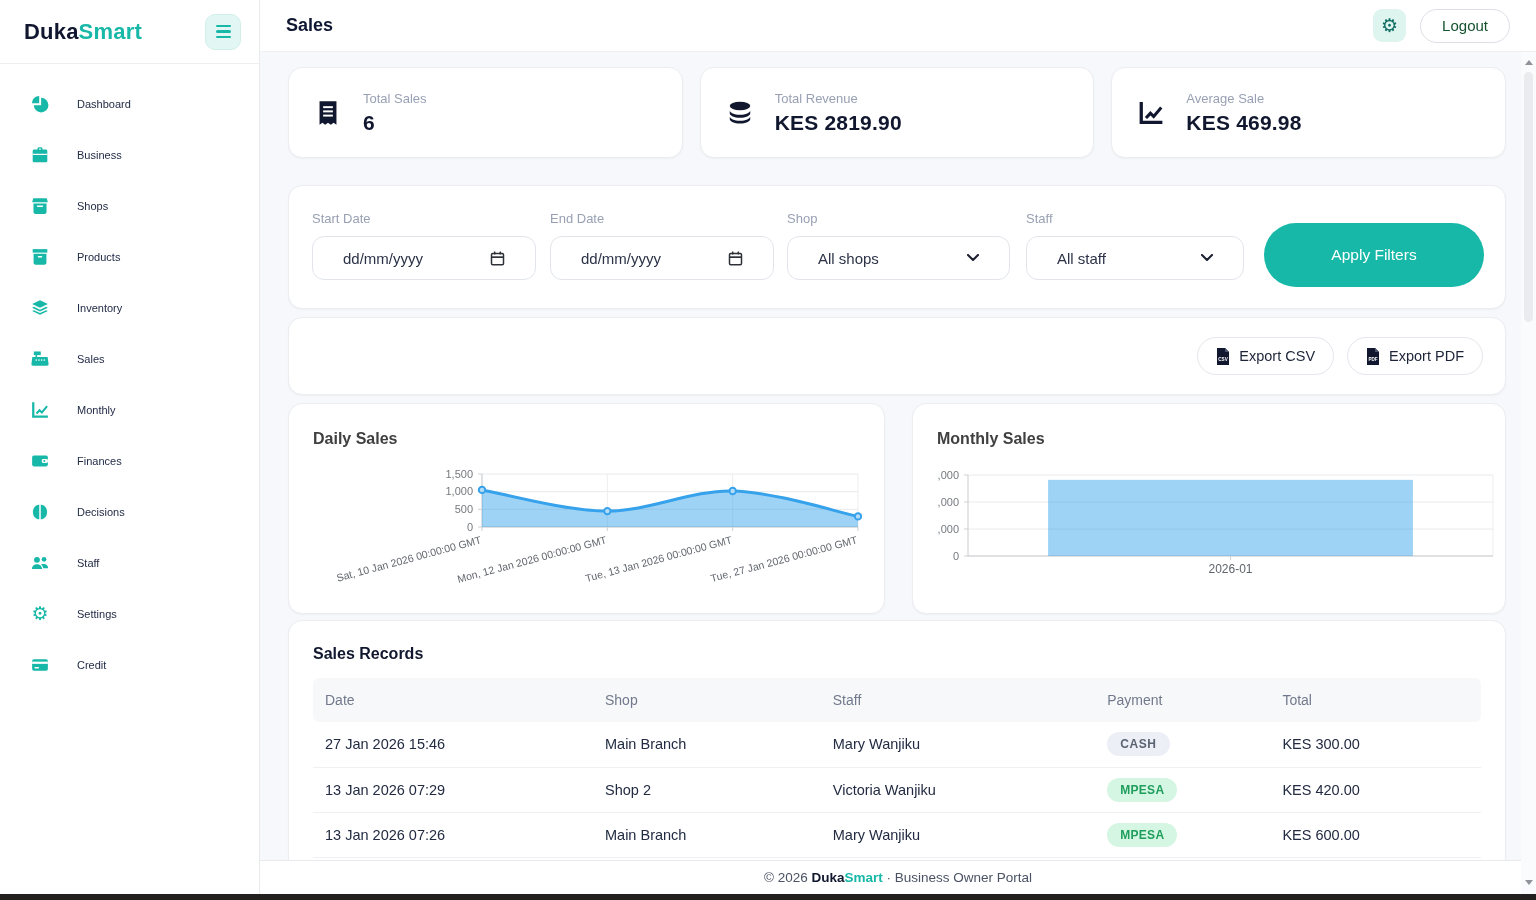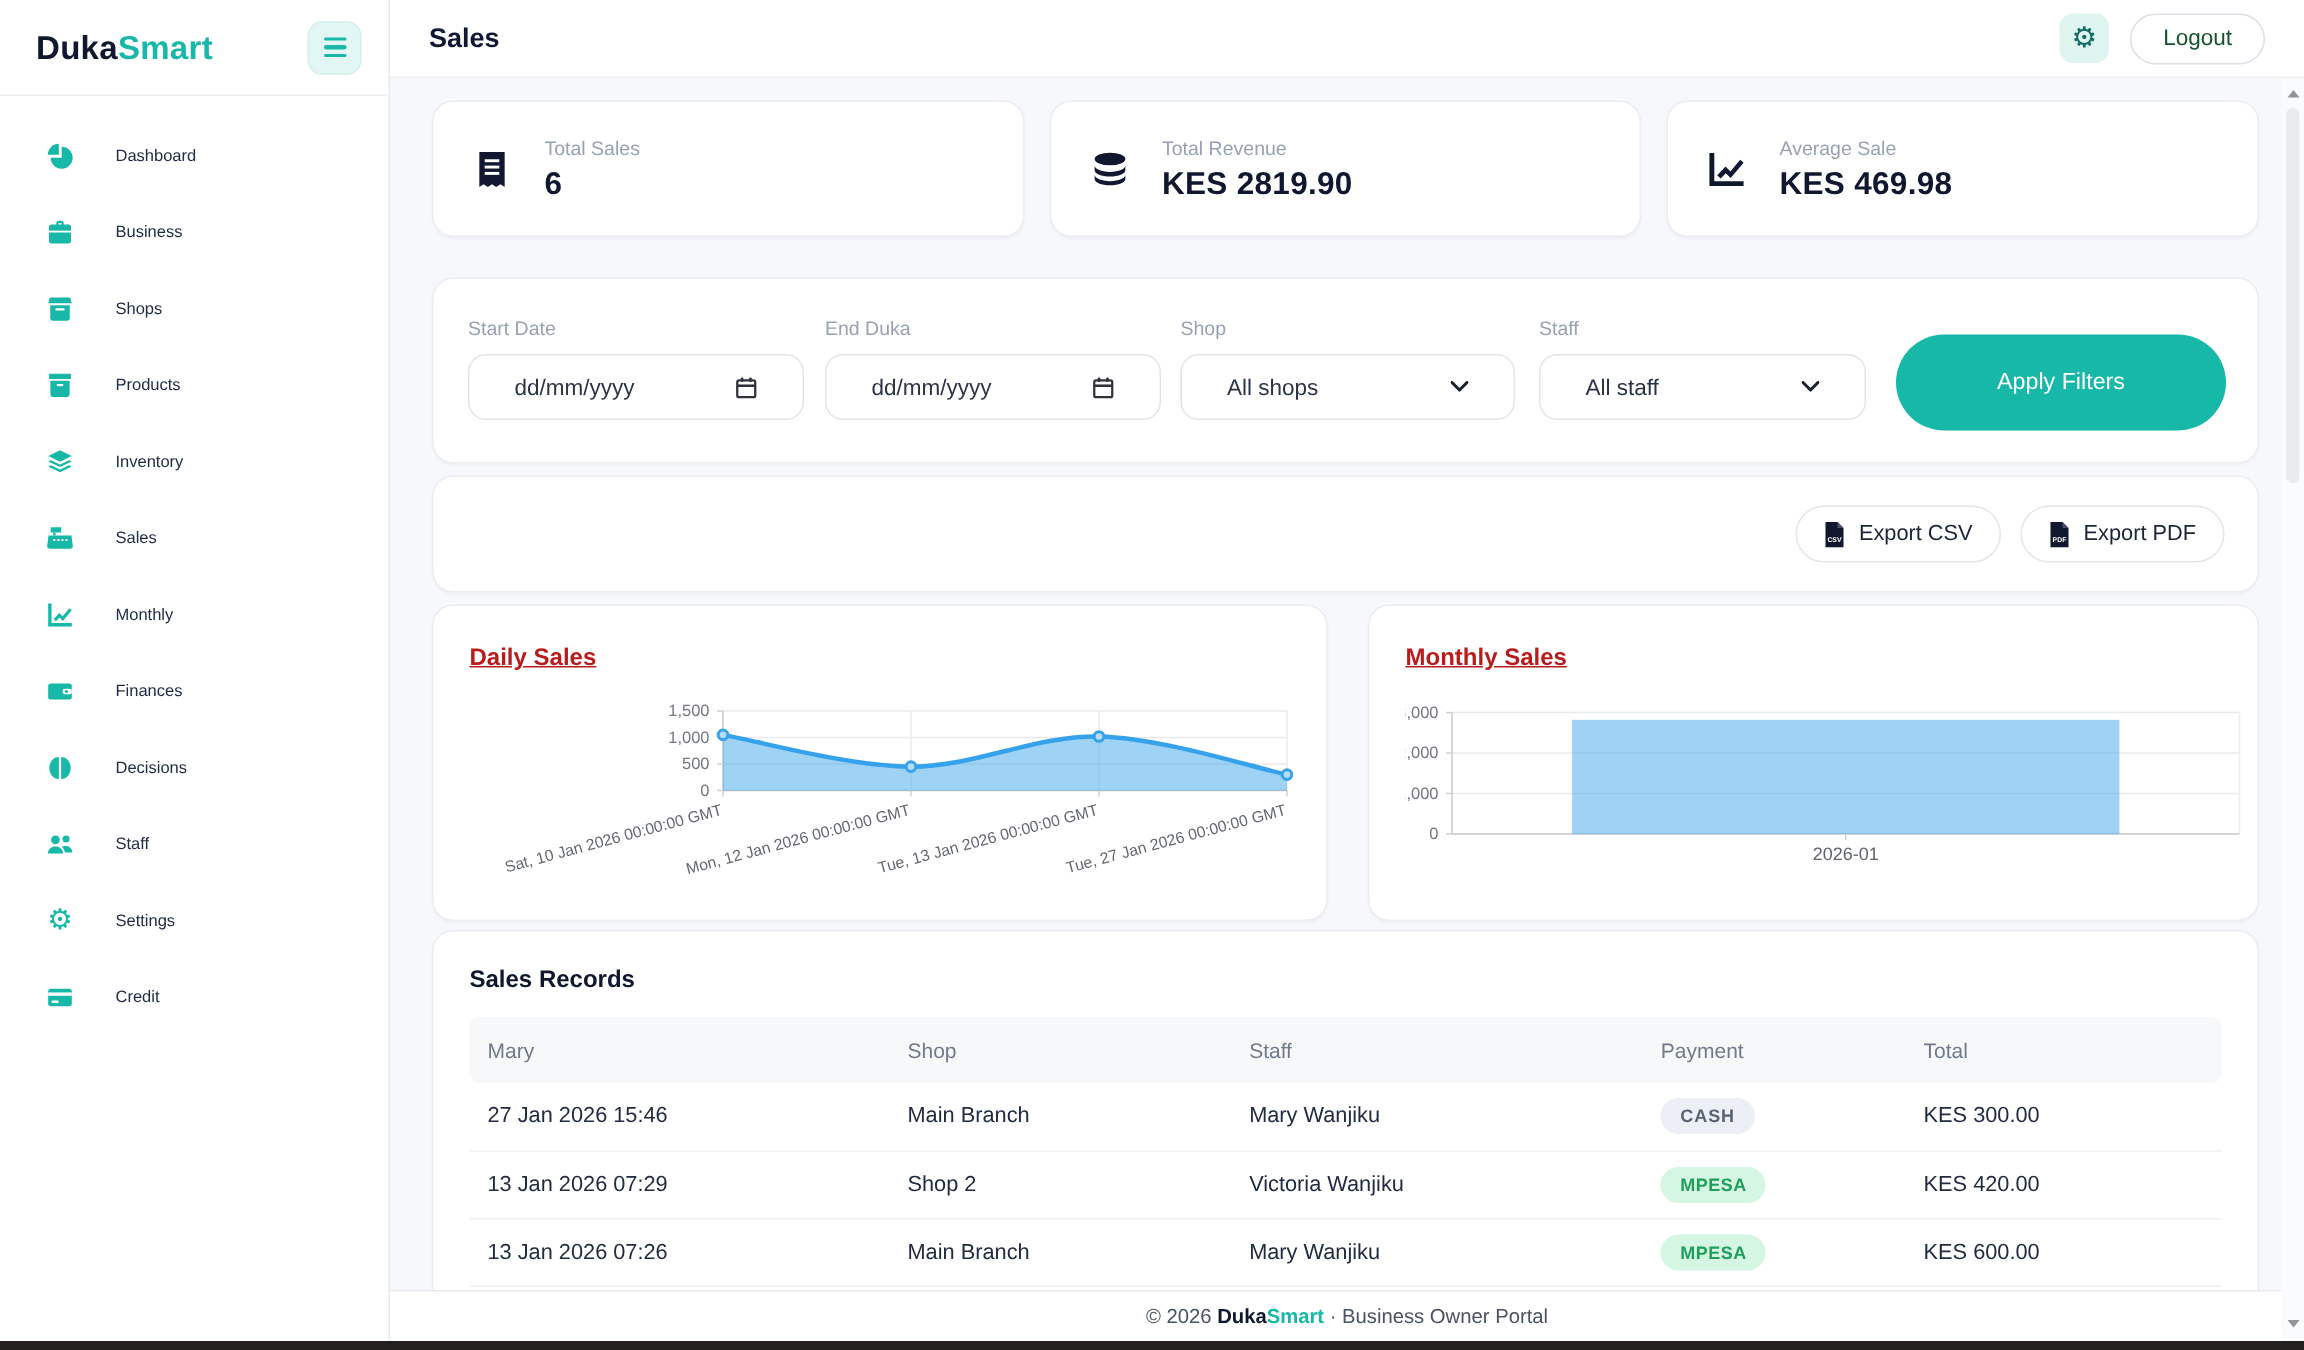--- a/index.html
+++ b/index.html
@@ -73,21 +73,21 @@
   .export-btn { height:38px; border-radius:19px; border:1px solid #e3e6eb; background:#fff;
     display:flex; align-items:center; gap:9px; padding:0 18px; font-size:14.5px;
     color:#1c2438; font-weight:500; cursor:pointer; }
 
   
   .charts-row { position:absolute; left:28px; top:351px; width:1218px; height:211px;
     display:flex; gap:27px; }
   .chart-card { padding:26px 24px 0; }
   .chart-card.daily { width:597px; }
   .chart-card.monthly { width:594px; }
-  .chart-title { font-size:16px; font-weight:700; color:#b91c1c;text-decoration:underline; }
+  .chart-title { font-size:16px; font-weight:700; color:#404040; }
   .chart-card svg { display:block; margin-top:8px; }
   .tick { font:11px "Liberation Sans","DejaVu Sans",sans-serif; fill:#75797f; }
   .tick-x { font:10.5px "Liberation Sans","DejaVu Sans",sans-serif; fill:#63676e; }
   .tick-cat { font:12px "Liberation Sans","DejaVu Sans",sans-serif; fill:#5f646c; }
 
   
   .records-card { position:absolute; left:28px; top:568px; width:1218px; height:300px;
     padding:24px 24px 0; }
   .records-title { font-size:16px; font-weight:700; color:#10172e; }
   table { width:100%; border-collapse:collapse; margin-top:15px; }
@@ -322,21 +322,21 @@
           <span>dd/mm/yyyy</span>
           <svg width="15" height="15" viewBox="0 0 14 15">
               <rect x="1" y="2.6" width="12" height="11.2" rx="1.2" fill="none" stroke="#2e3238" stroke-width="1.5"></rect>
               <rect x="1" y="5.3" width="12" height="1.7" fill="#2e3238"></rect>
               <rect x="3.4" y="0.6" width="1.6" height="3" rx="0.5" fill="#2e3238"></rect>
               <rect x="9" y="0.6" width="1.6" height="3" rx="0.5" fill="#2e3238"></rect>
             </svg>
         </div>
       </div>
       <div class="f-field w224b">
-        <div class="f-label">End Duka</div>
+        <div class="f-label">End Date</div>
         <div class="f-control">
           <span>dd/mm/yyyy</span>
           <svg width="15" height="15" viewBox="0 0 14 15">
               <rect x="1" y="2.6" width="12" height="11.2" rx="1.2" fill="none" stroke="#2e3238" stroke-width="1.5"></rect>
               <rect x="1" y="5.3" width="12" height="1.7" fill="#2e3238"></rect>
               <rect x="3.4" y="0.6" width="1.6" height="3" rx="0.5" fill="#2e3238"></rect>
               <rect x="9" y="0.6" width="1.6" height="3" rx="0.5" fill="#2e3238"></rect>
             </svg>
         </div>
       </div>
@@ -448,21 +448,21 @@
       <table>
         <colgroup>
             <col style="width:25%">
             <col style="width:19.5%">
             <col style="width:23.5%">
             <col style="width:15%">
             <col style="width:17%">
           </colgroup>
         <thead>
             <tr>
-              <th>Mary</th>
+              <th>Date</th>
               <th>Shop</th>
               <th>Staff</th>
               <th>Payment</th>
               <th>Total</th>
             </tr>
           </thead>
         <tbody>
             <tr>
               <td>27 Jan 2026 15:46</td>
               <td>Main Branch</td>

